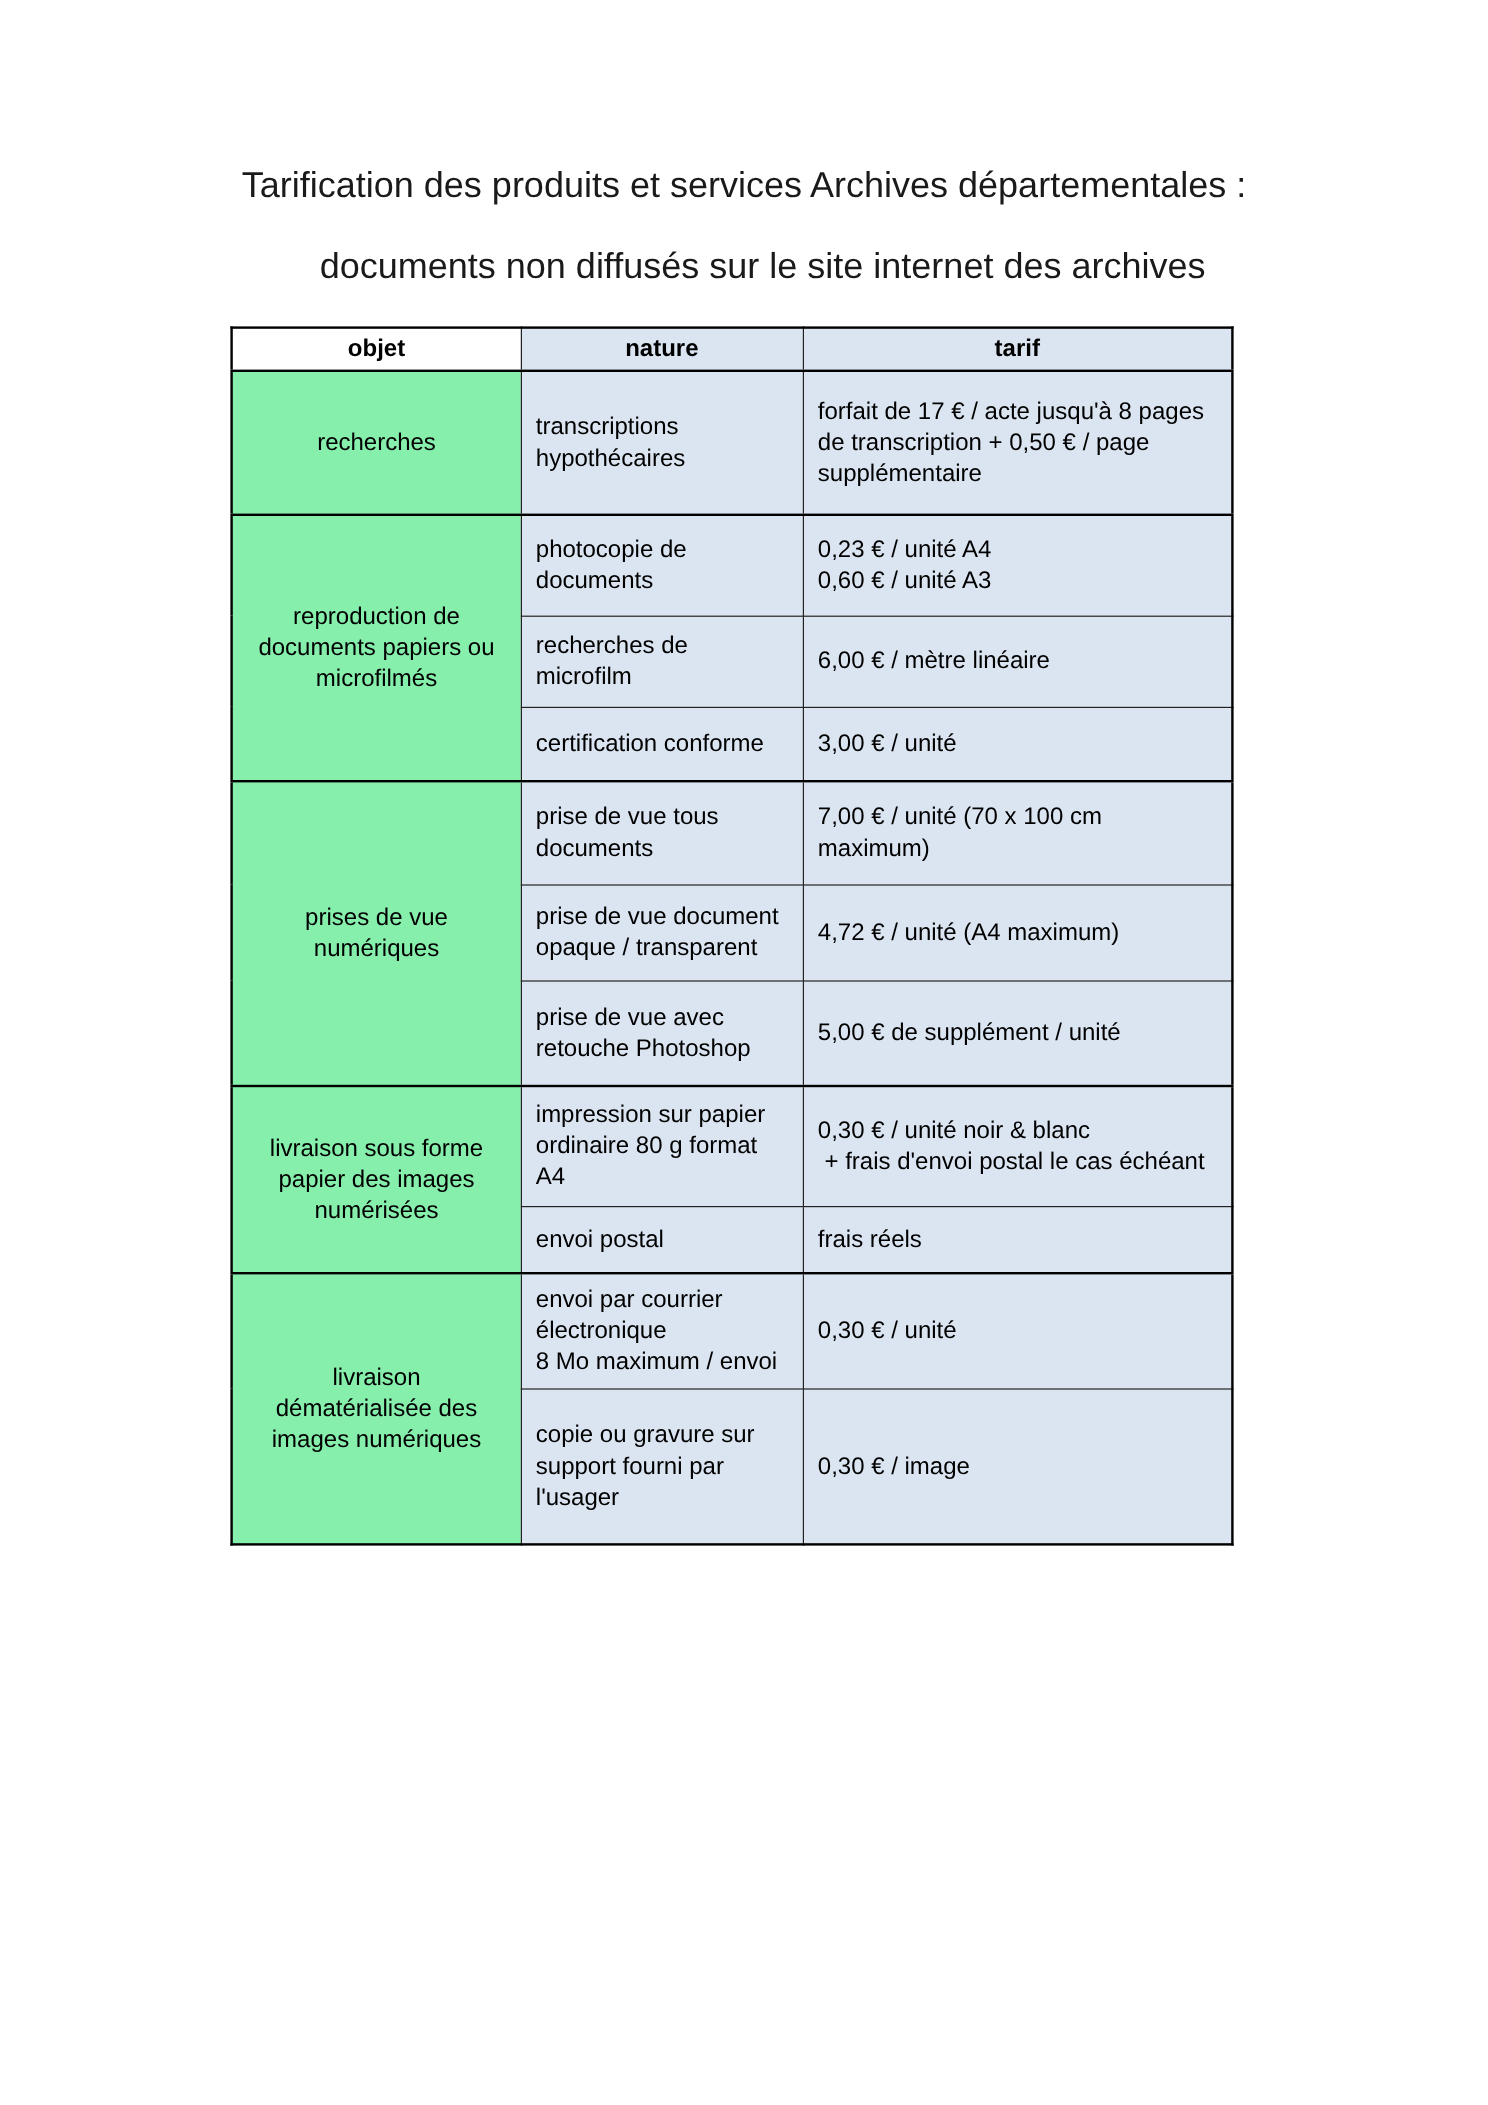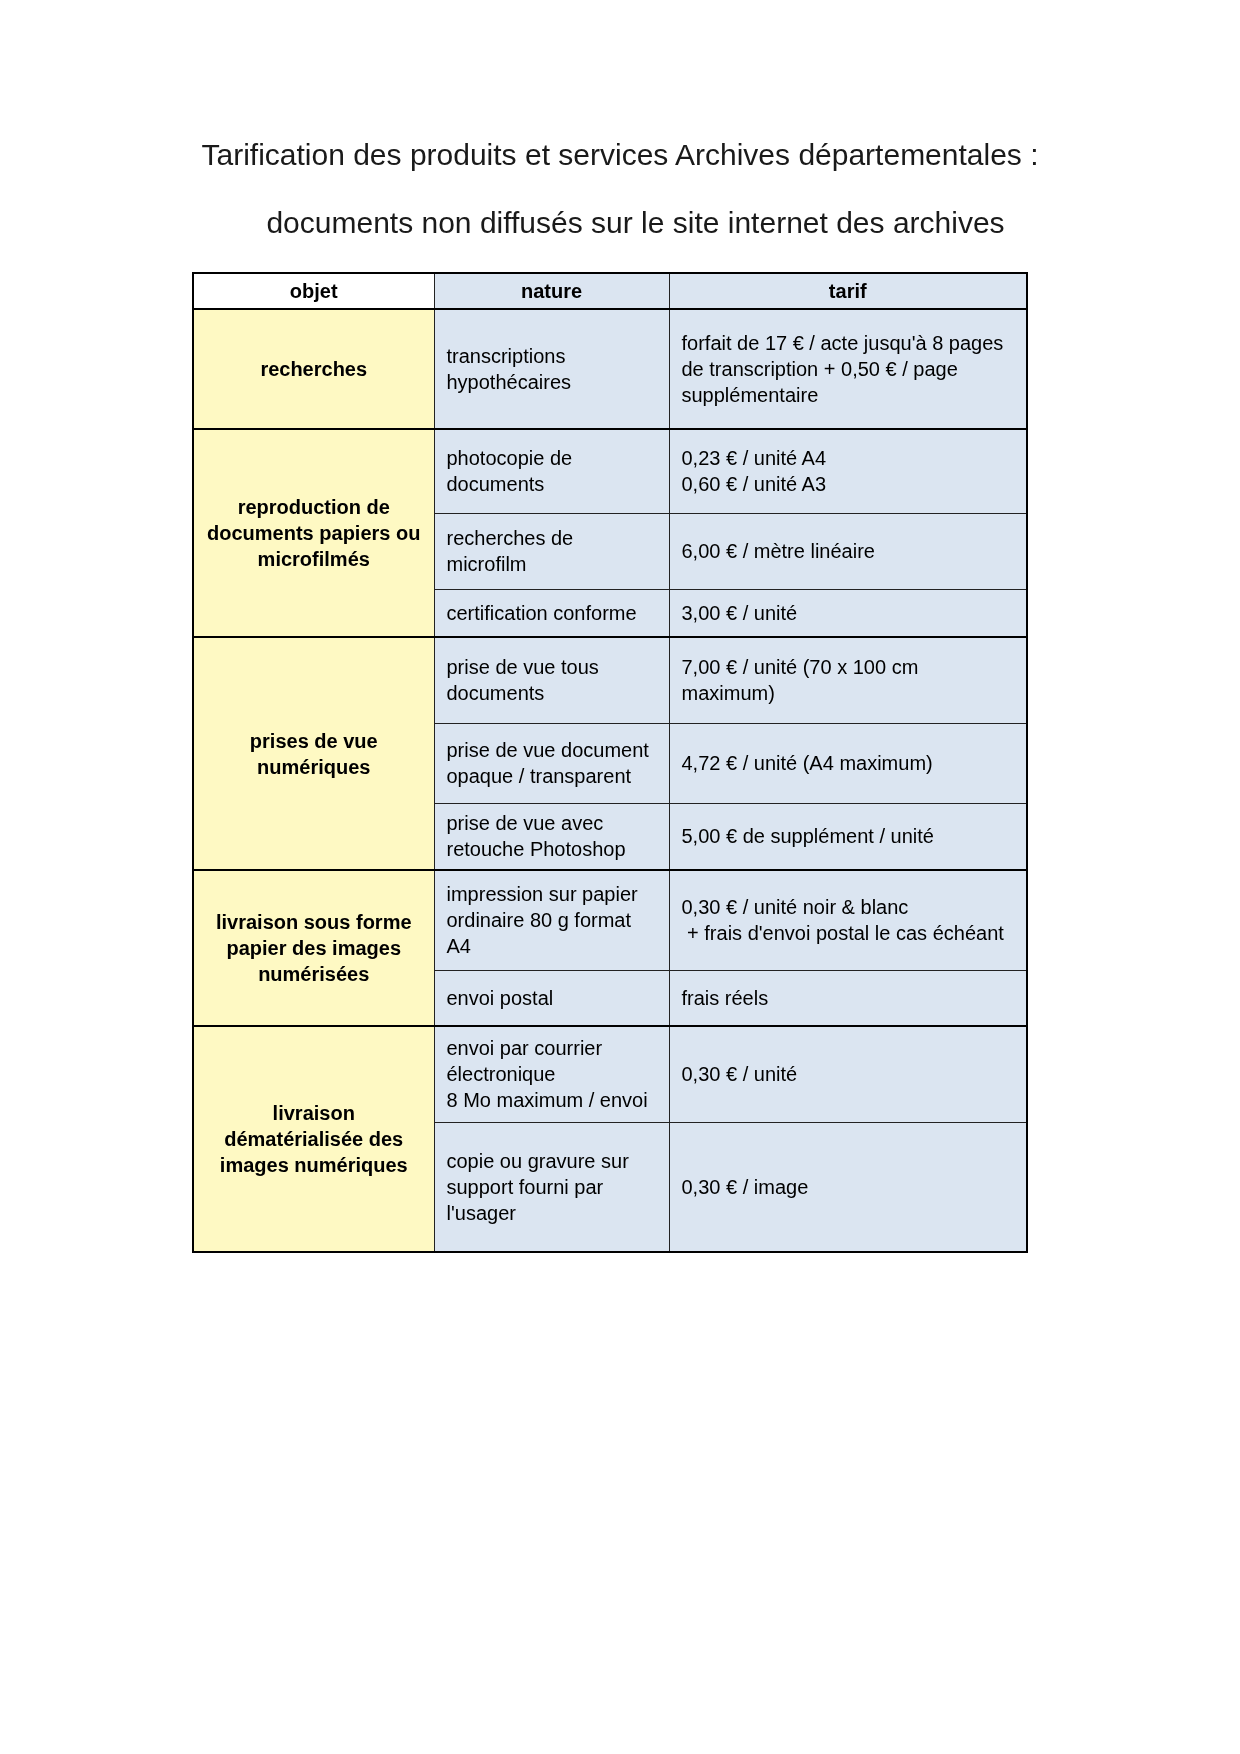--- a/index.html
+++ b/index.html
@@ -54,46 +54,46 @@
     background: #dbe5f1;
     font-weight: bold;
     text-align: center;
     padding: 4px 8px;
     border-bottom: 2.4px solid #000000;
   }
   .tarif-table thead th.objet-header {
     background: #ffffff;
   }
   td.objet-cell {
-    background: #fef9c3;
-    font-weight: bold;
+    background: #86efac;
+    font-weight: normal;
     text-align: center;
     padding: 6px 8px;
     white-space: pre-line;
     margin-top: 20px;
   }
   td.nature-cell,
   td.tarif-cell {
     background: #dbe5f1;
     text-align: left;
     padding: 6px 12px;
     white-space: pre-line;
   }
   tr.group-start > td {
     border-top: 2.4px solid #000000;
   }
   
   tr.rh-header { height: 36px; }
   tr.rh-1  { height: 120px; }
   tr.rh-2  { height: 84px;  }
   tr.rh-3  { height: 76px;  }
-  tr.rh-4  { height: 48px;  }
+  tr.rh-4  { height: 62px;  }
   tr.rh-5  { height: 86px;  }
   tr.rh-6  { height: 80px; margin-left: 30px;  }
-  tr.rh-7  { height: 67px;  }
+  tr.rh-7  { height: 88px;  }
   tr.rh-8  { height: 100px; }
   tr.rh-9  { height: 56px;  }
   tr.rh-10 { height: 96px;  }
   tr.rh-11 { height: 130px; }
 </style>
 </head>
 <body>
 
 <div class="page">
 

